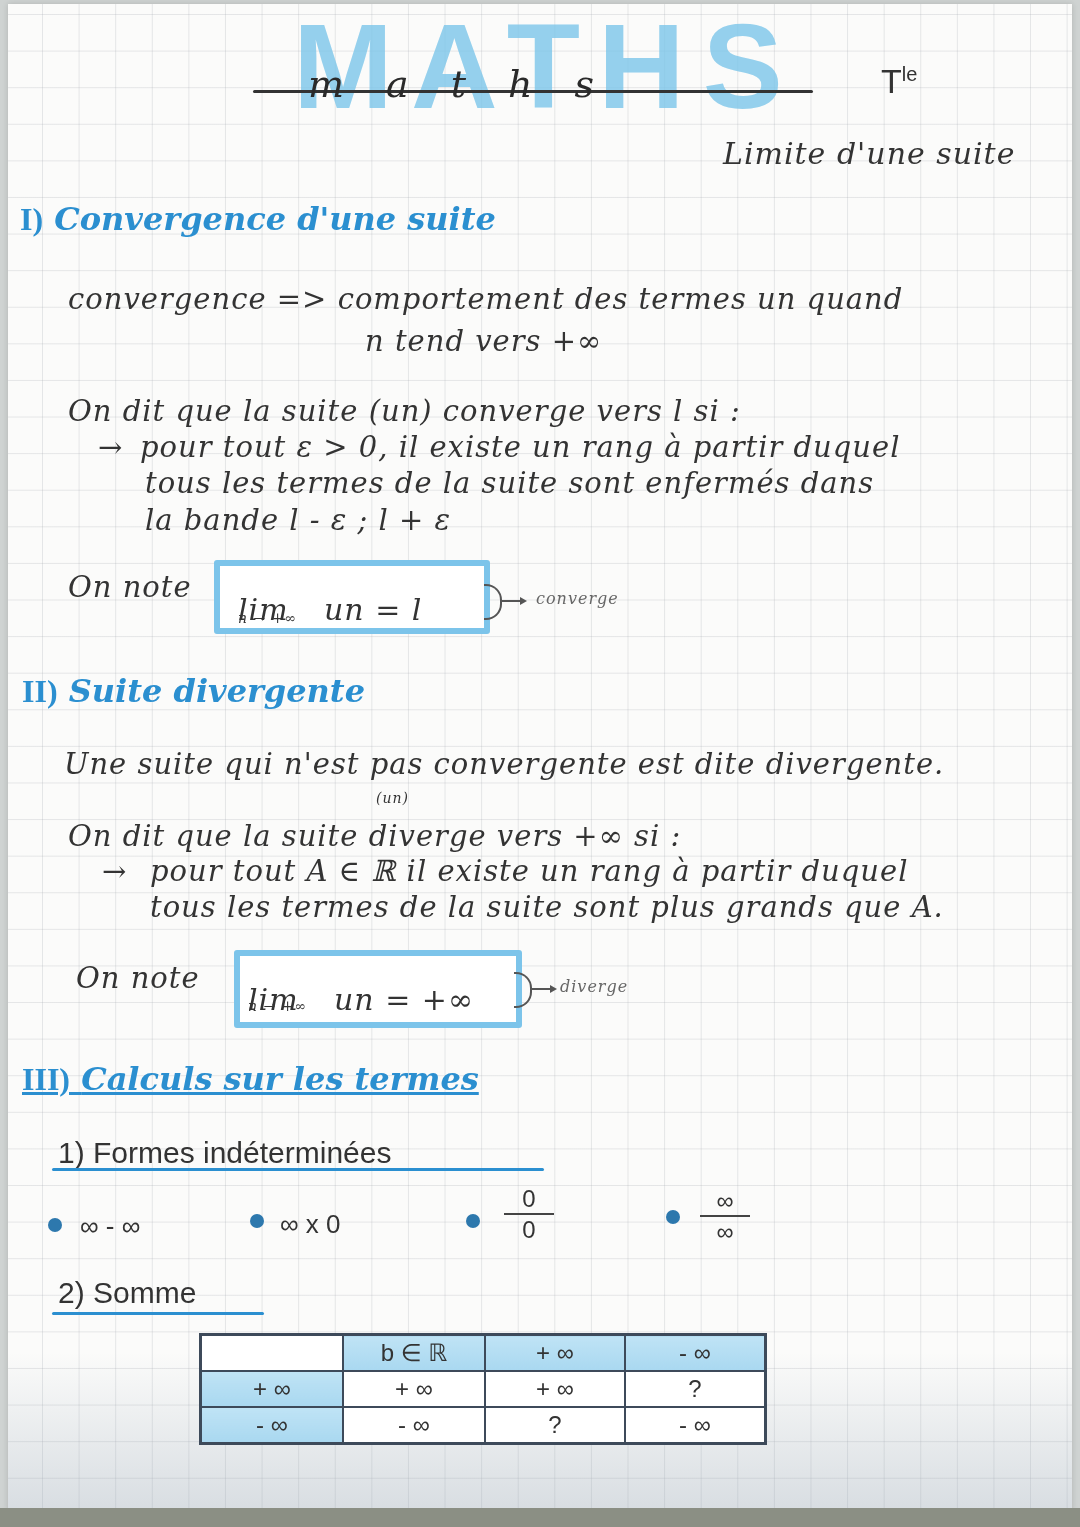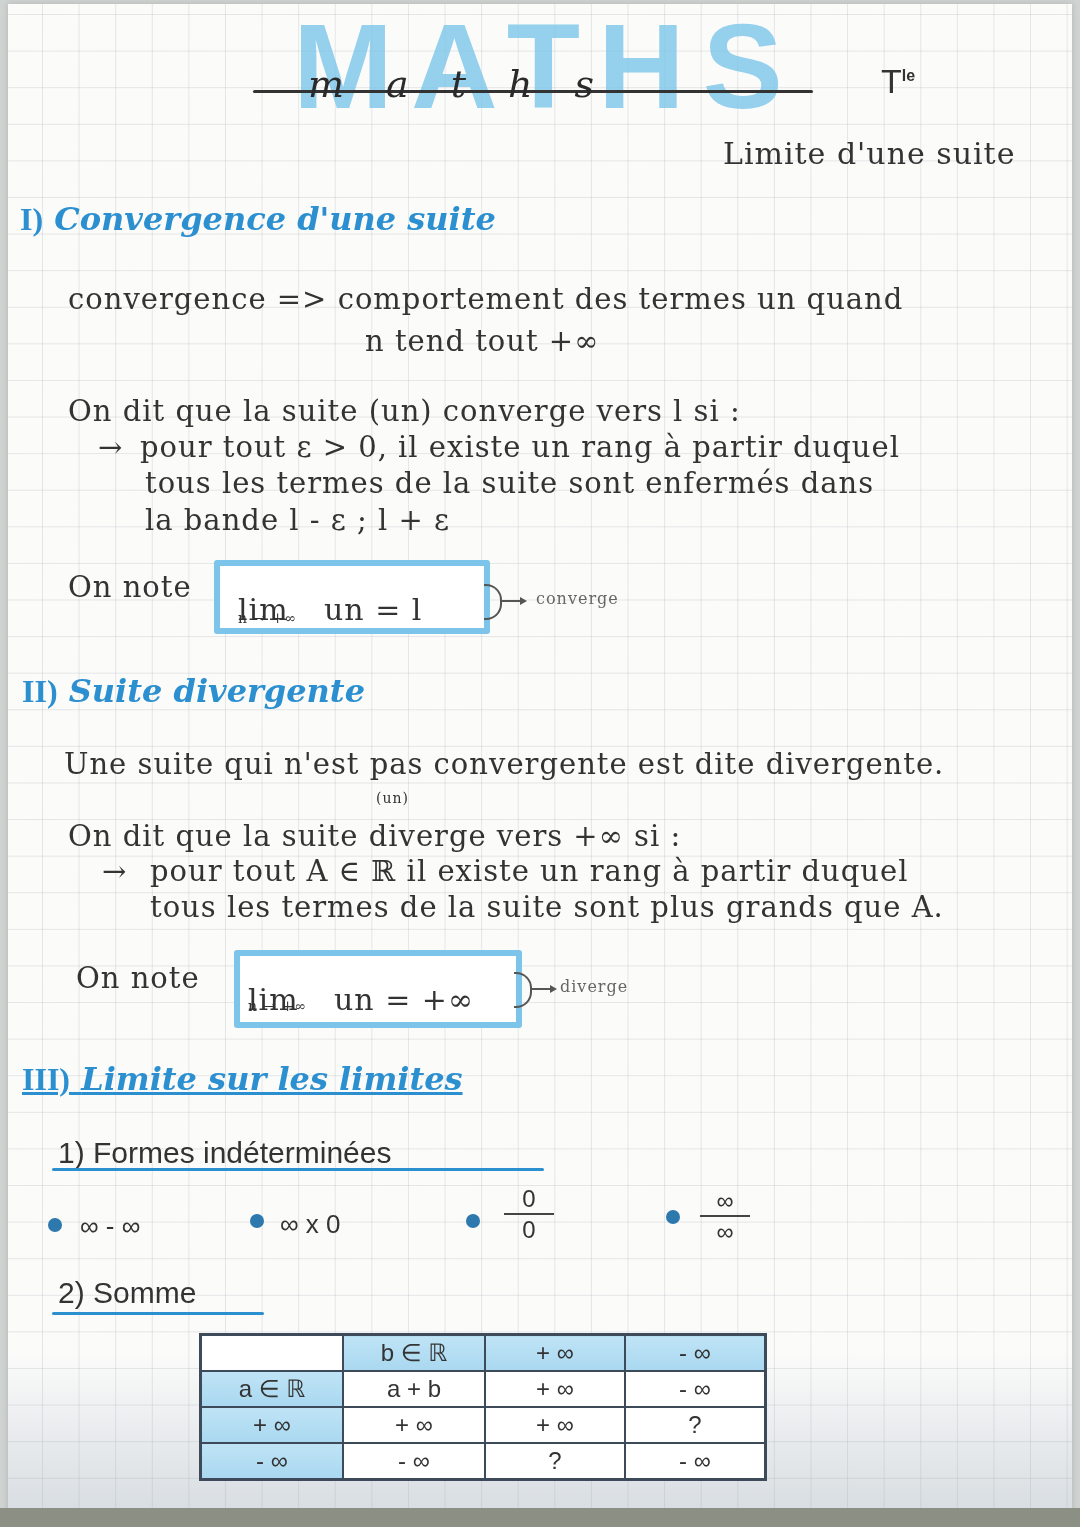--- a/index.html
+++ b/index.html
@@ -20,34 +20,34 @@
     background-position: 34px 10px;
     box-shadow: 0 0 6px rgba(0,0,0,0.15);
   }
   .page::after {
     content: ""; position: absolute; left: 0; right: 0; bottom: 0; height: 160px;
     background: linear-gradient(to bottom, rgba(160,175,190,0) 0%, rgba(150,165,180,0.35) 100%);
     pointer-events: none;
   }
   .bottom-strip { position: absolute; left: 0; right: 0; top: 1508px; height: 19px; background: #8b8f84; }
   .abs { position: absolute; }
-  .hand { font-family: "DejaVu Serif", serif; color: #333; letter-spacing: 1px; }
+  .hand { font-family: "DejaVu Serif", serif; font-style: italic; color: #333; letter-spacing: 1px; }
 
   
   .big-title {
     left: 285px; top: 2px; font-family: "Liberation Sans", sans-serif; font-weight: bold;
     font-size: 120px; letter-spacing: 18px; color: #7cc6ea; opacity: 0.8; line-height: 1;
   }
   .title-line { left: 245px; top: 86px; width: 560px; height: 3px; background: #333; border-radius: 2px; }
   .title-script {
     left: 300px; top: 58px; font-family: "DejaVu Serif", serif; font-style: italic;
     font-size: 38px; letter-spacing: 42px; color: #2a2a2a;
   }
   .grade { left: 873px; top: 58px; font-size: 34px; font-family: "Liberation Sans", sans-serif; color: #333; }
-  .grade sup { font-size: 16px; font-weight: bold; }
+  .grade sup { font-size: 20px; }
   .subtitle { left: 715px; top: 132px; font-size: 30px; }
 
   .h1 { font-size: 32px; font-weight: bold; font-style: italic; font-family: "DejaVu Serif", serif; color: #2b8fd0; }
   .h1 .num { font-family: "Liberation Serif", serif; font-style: normal; }
   .line { font-size: 29px; white-space: nowrap; margin-left: 42px; }
   .small { font-size: 14px; }
 
   .formula-box {
     border: 6px solid #7cc4ea; background: #ffffff; border-radius: 3px;
     box-sizing: border-box;
@@ -90,21 +90,21 @@
   <div class="abs h1" style="left:12px; top:196px;">
     <span class="num">I)</span>
     <span>Convergence d'une suite</span>
   </div>
 
   <div class="abs hand line" style="left:18px; top:278px;">
     <span>convergence</span>
     <span>=&gt;</span>
     <span>comportement des termes un quand</span>
   </div>
-  <div class="abs hand line" style="left:315px; top:320px;">n tend tout +∞</div>
+  <div class="abs hand line" style="left:315px; top:320px;">n tend vers +∞</div>
 
   <div class="abs hand line" style="left:18px; top:390px;">On dit que la suite (un) converge vers l si :</div>
   <div class="abs hand line" style="left:48px; top:426px;">→</div>
   <div class="abs hand line" style="left:90px; top:426px;">pour tout ε &gt; 0, il existe un rang à partir duquel</div>
   <div class="abs hand line" style="left:95px; top:462px;">tous les termes de la suite sont enfermés dans</div>
   <div class="abs hand line" style="left:95px; top:499px;">la bande l - ε ; l + ε</div>
 
   <div class="abs hand line" style="left:18px; top:566px;">On note</div>
   <div class="abs formula-box" style="left:206px; top:556px; width:276px; height:74px;">
     <span class="abs hand lim" style="left:18px; top:6px;">lim</span>
@@ -132,21 +132,21 @@
     <span class="abs hand lim" style="left:8px; top:6px;">lim</span>
     <span class="abs hand lim-sub" style="left:8px; top:42px;">n → +∞</span>
     <span class="abs hand lim" style="left:94px; top:6px;">un = +∞</span>
   </div>
   <div class="abs brace" style="left:506px; top:968px;"></div>
   <div class="abs arrow" style="left:524px; top:984px;"></div>
   <div class="abs hand annot" style="left:552px; top:973px;">diverge</div>
 
   <div class="abs h1" style="left:14px; top:1056px; text-decoration: underline;">
     <span class="num">III)</span>
-    <span>Limite sur les limites</span>
+    <span>Calculs sur les termes</span>
   </div>
 
   <div class="abs sub-heading" style="left:50px; top:1132px;">1) Formes indéterminées</div>
   <div class="abs sub-underline" style="left:44px; top:1164px; width:492px;"></div>
 
   <div class="abs bullet" style="left:40px; top:1214px;"></div>
   <div class="abs form-text" style="left:72px; top:1207px;">∞ - ∞</div>
   <div class="abs bullet" style="left:242px; top:1210px;"></div>
   <div class="abs form-text" style="left:272px; top:1205px;">∞ x 0</div>
   <div class="abs bullet" style="left:458px; top:1210px;"></div>
@@ -168,26 +168,20 @@
 
 <table class="sum">
   <tbody>
       <tr>
     <td style="width:140px;"></td>
     <td class="hd" style="width:140px;">b ∈ ℝ</td>
     <td class="hd" style="width:138px;">+ ∞</td>
     <td class="hd" style="width:138px;">- ∞</td>
   </tr>
   <tr>
-    <td class="hd">a ∈ ℝ</td>
-    <td>a + b</td>
-    <td>+ ∞</td>
-    <td>- ∞</td>
-  </tr>
-  <tr>
     <td class="hd">+ ∞</td>
     <td>+ ∞</td>
     <td>+ ∞</td>
     <td>?</td>
   </tr>
   <tr>
     <td class="hd">- ∞</td>
     <td>- ∞</td>
     <td>?</td>
     <td>- ∞</td>

